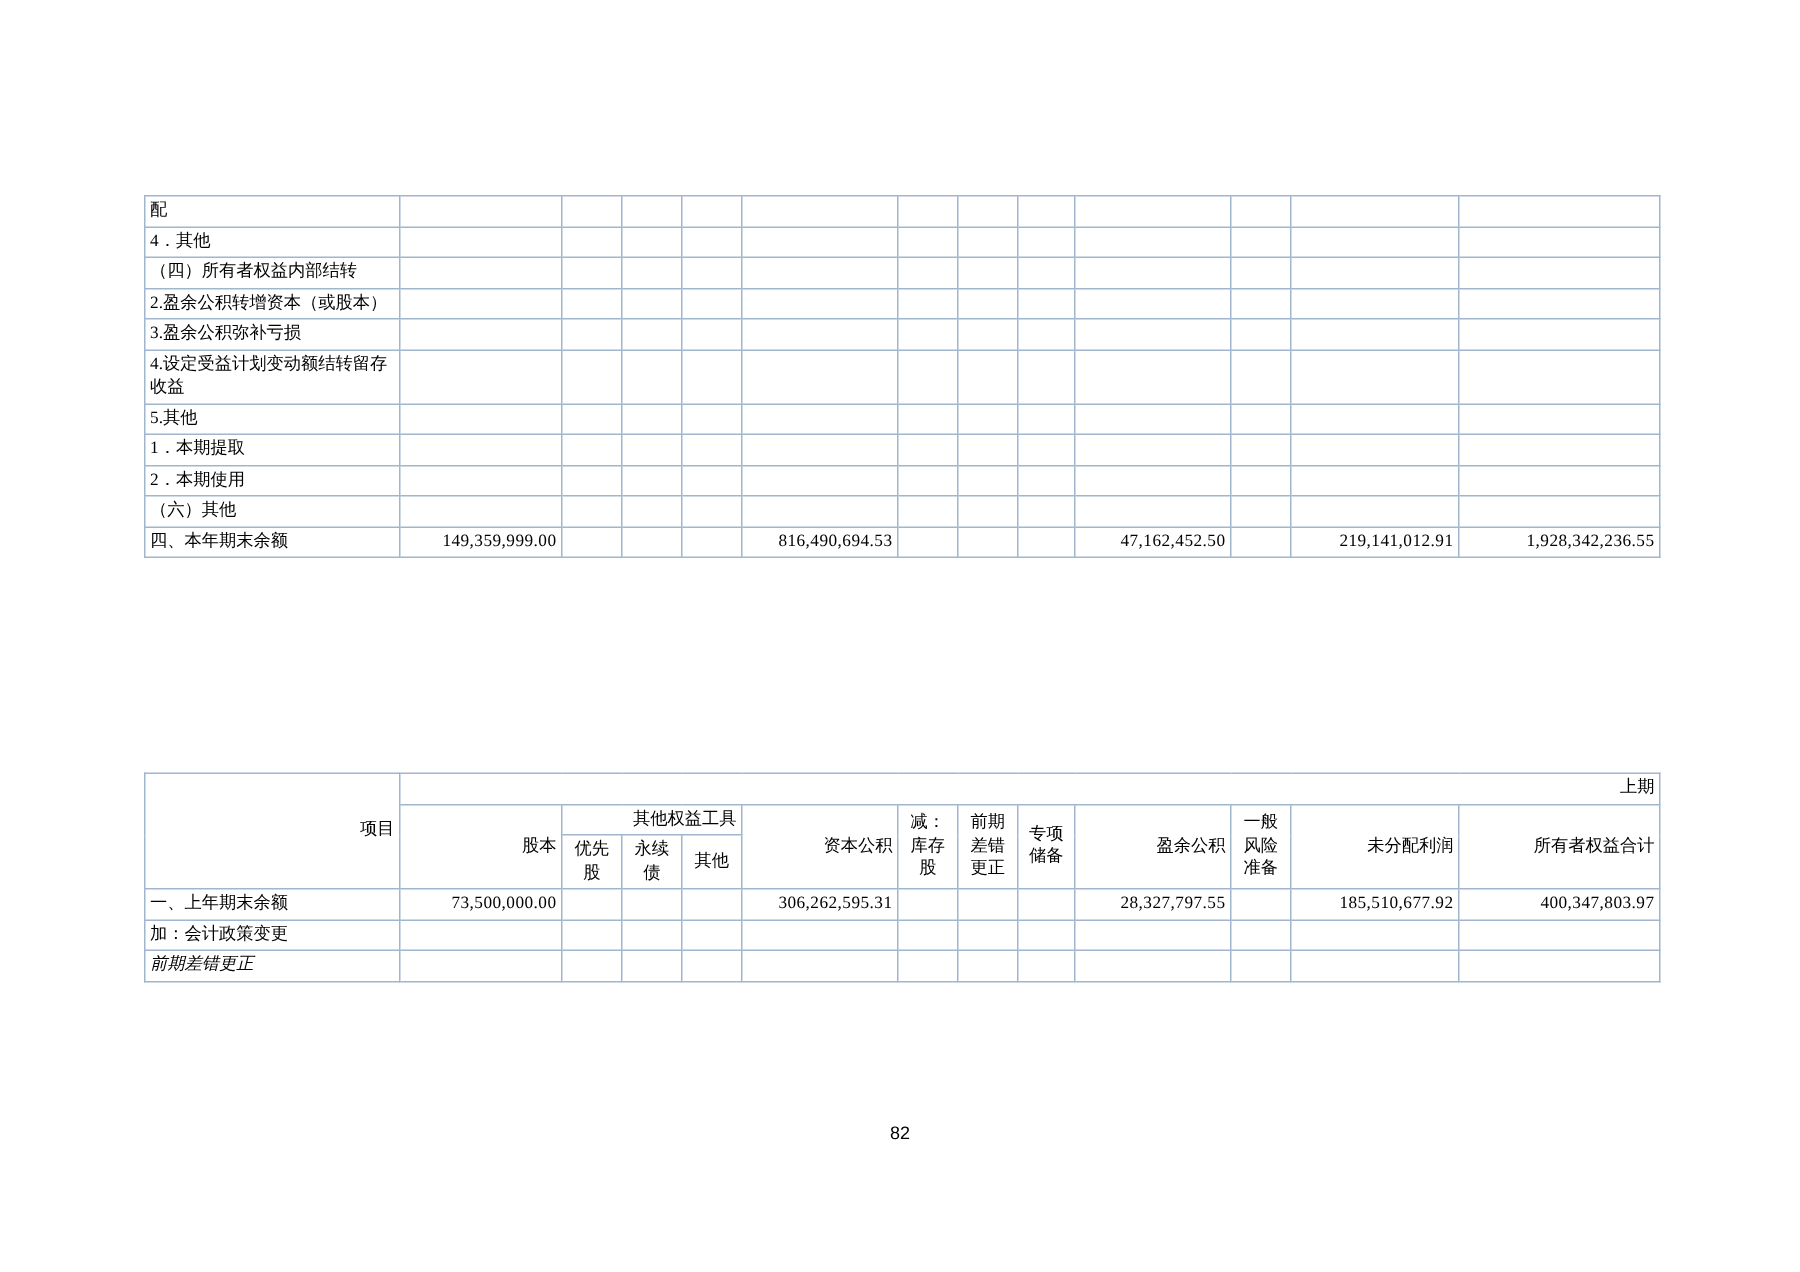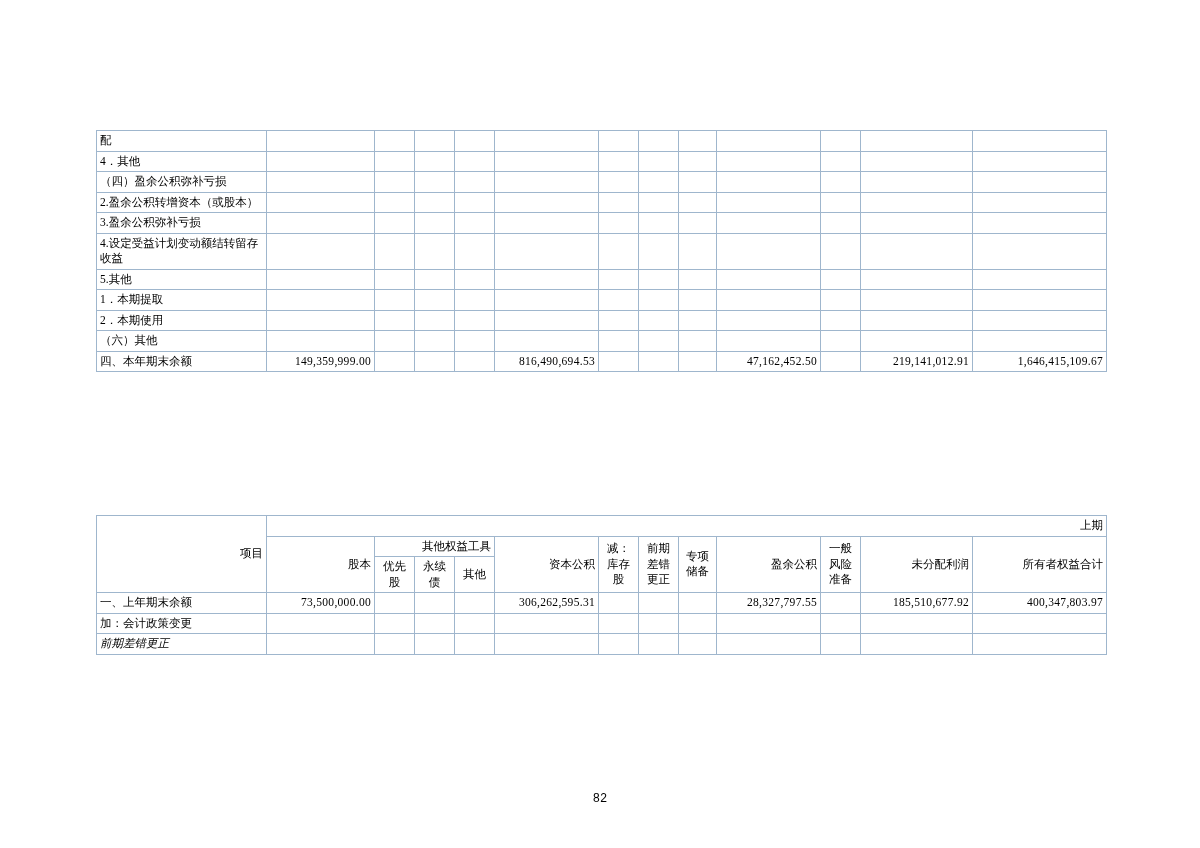--- a/index.html
+++ b/index.html
@@ -70,22 +70,21 @@
     line-height: 1.15;
   }
   .tbl2 {
     margin-top: 0;
   }
   .pagenum {
     position: absolute;
     width: 1200px;
     text-align: center;
     font-size: 12px;
-    font-family: Liberation Mono, monospace;
-    margin-top: 44px;
+    font-family: Liberation Sans, sans-serif;
   }
   .tall td {
     height: 32px;
   }
 </style>
 </head>
 <body>
 
 <div class="page">
 
@@ -131,21 +130,21 @@
           <td class="num"></td>
           <td class="num"></td>
           <td class="num"></td>
           <td class="num"></td>
           <td class="num"></td>
           <td class="num"></td>
           <td class="num"></td>
           <td class="num"></td>
         </tr>
         <tr>
-          <td class="lbl">（四）盈余公积弥补亏损</td>
+          <td class="lbl">（四）所有者权益内部结转</td>
           <td class="num"></td>
           <td class="num"></td>
           <td class="num"></td>
           <td class="num"></td>
           <td class="num"></td>
           <td class="num"></td>
           <td class="num"></td>
           <td class="num"></td>
           <td class="num"></td>
           <td class="num"></td>
@@ -263,21 +262,21 @@
           <td class="num"></td>
           <td class="num"></td>
           <td class="num"></td>
           <td class="num">816,490,694.53</td>
           <td class="num"></td>
           <td class="num"></td>
           <td class="num"></td>
           <td class="num">47,162,452.50</td>
           <td class="num"></td>
           <td class="num">219,141,012.91</td>
-          <td class="num">1,646,415,109.67</td>
+          <td class="num">1,928,342,236.55</td>
         </tr>
       </tbody>
     </table>
   </div>
 
   <div class="sheet" style="top:515px;">
     <table class="fin tbl2">
       <colgroup>
         <col style="width:170px">
         <col style="width:108px">

